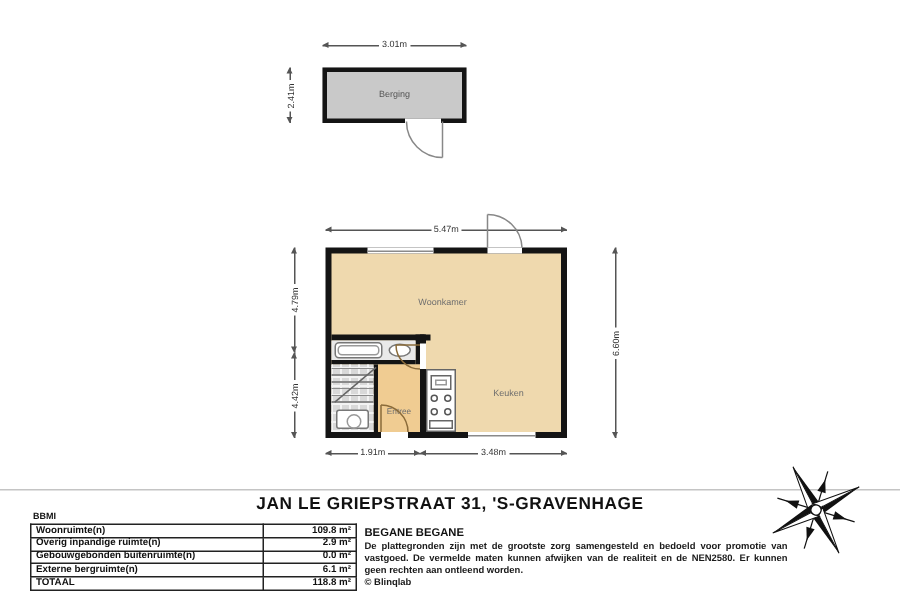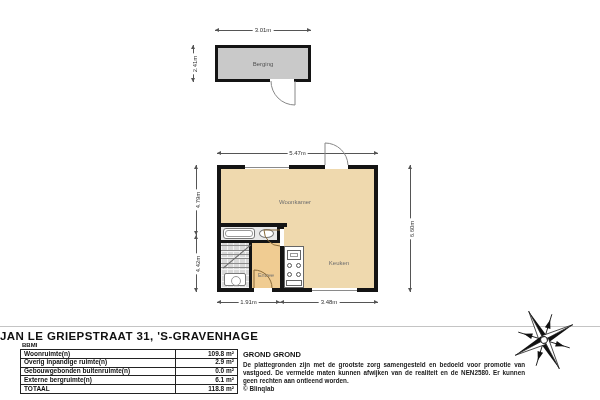--- a/index.html
+++ b/index.html
@@ -51,21 +51,21 @@
   .counter{position:absolute;background:#fff;border:1px solid #666;box-sizing:border-box;}
   .sink{position:absolute;background:#fff;border:1px solid #666;box-sizing:border-box;}
   .sink::after{content:"";position:absolute;left:2px;top:2px;right:2px;bottom:2px;border:1px solid #999;}
   .stove{position:absolute;}
   .burner{position:absolute;width:5px;height:5px;border:1px solid #555;border-radius:50%;box-sizing:border-box;background:#fff;}
   .ovenbox{position:absolute;background:#fff;border:1px solid #666;box-sizing:border-box;}
   .arcsvg{position:absolute;pointer-events:none;}
 
   
   .hr{position:absolute;left:0;top:326px;width:600px;height:1px;background:#c4c4c4;}
-  .title{position:absolute;left:0;right:0;top:330px;font-size:11.5px;
+  .title{position:absolute;left:0;right:0;top:330px;text-align:center;font-size:11.5px;
     font-weight:bold;letter-spacing:0.4px;color:#111;}
   .bbmi{position:absolute;left:22px;top:342px;font-size:6px;font-weight:bold;color:#111;}
   table.area{position:absolute;left:20px;top:349px;width:218px;border-collapse:collapse;}
   table.area td{border:1px solid #222;font-size:6.5px;font-weight:bold;color:#111;
     padding:0.5px 3px;line-height:1.05;height:6px;}
   table.area td.val{width:55px;text-align:right;white-space:nowrap;}
   .floorlab{position:absolute;left:243px;top:350px;font-size:7.5px;font-weight:bold;color:#111;}
   .disc{position:absolute;left:243px;top:361px;width:282px;font-size:6.3px;font-weight:bold;
     color:#1a1a1a;line-height:1.3;text-align:justify;}
   .credit{position:absolute;left:243px;top:385px;font-size:6.3px;font-weight:bold;color:#1a1a1a;}
@@ -184,21 +184,21 @@
         <td>Externe bergruimte(n)</td>
         <td class="val">6.1 m²</td>
       </tr>
       <tr>
         <td>TOTAAL</td>
         <td class="val">118.8 m²</td>
       </tr>
     </tbody>
   </table>
 
-  <div class="floorlab">GROND GROND</div>
+  <div class="floorlab">BEGANE BEGANE</div>
   <div class="disc">De plattegronden zijn met de grootste zorg samengesteld en bedoeld voor promotie van vastgoed. De vermelde maten kunnen afwijken van de realiteit en de NEN2580. Er kunnen geen rechten aan ontleend worden.</div>
   <div class="credit">© Blinqlab</div>
 
   <svg class="compass" width="84" height="68" viewBox="0 0 100 100">
     <g transform="rotate(-28 50 50)">
 
       <g stroke="#111" stroke-width="1.2" fill="none">
         <line x1="22" y1="22" x2="78" y2="78"></line>
         <line x1="78" y1="22" x2="22" y2="78"></line>
       </g>

